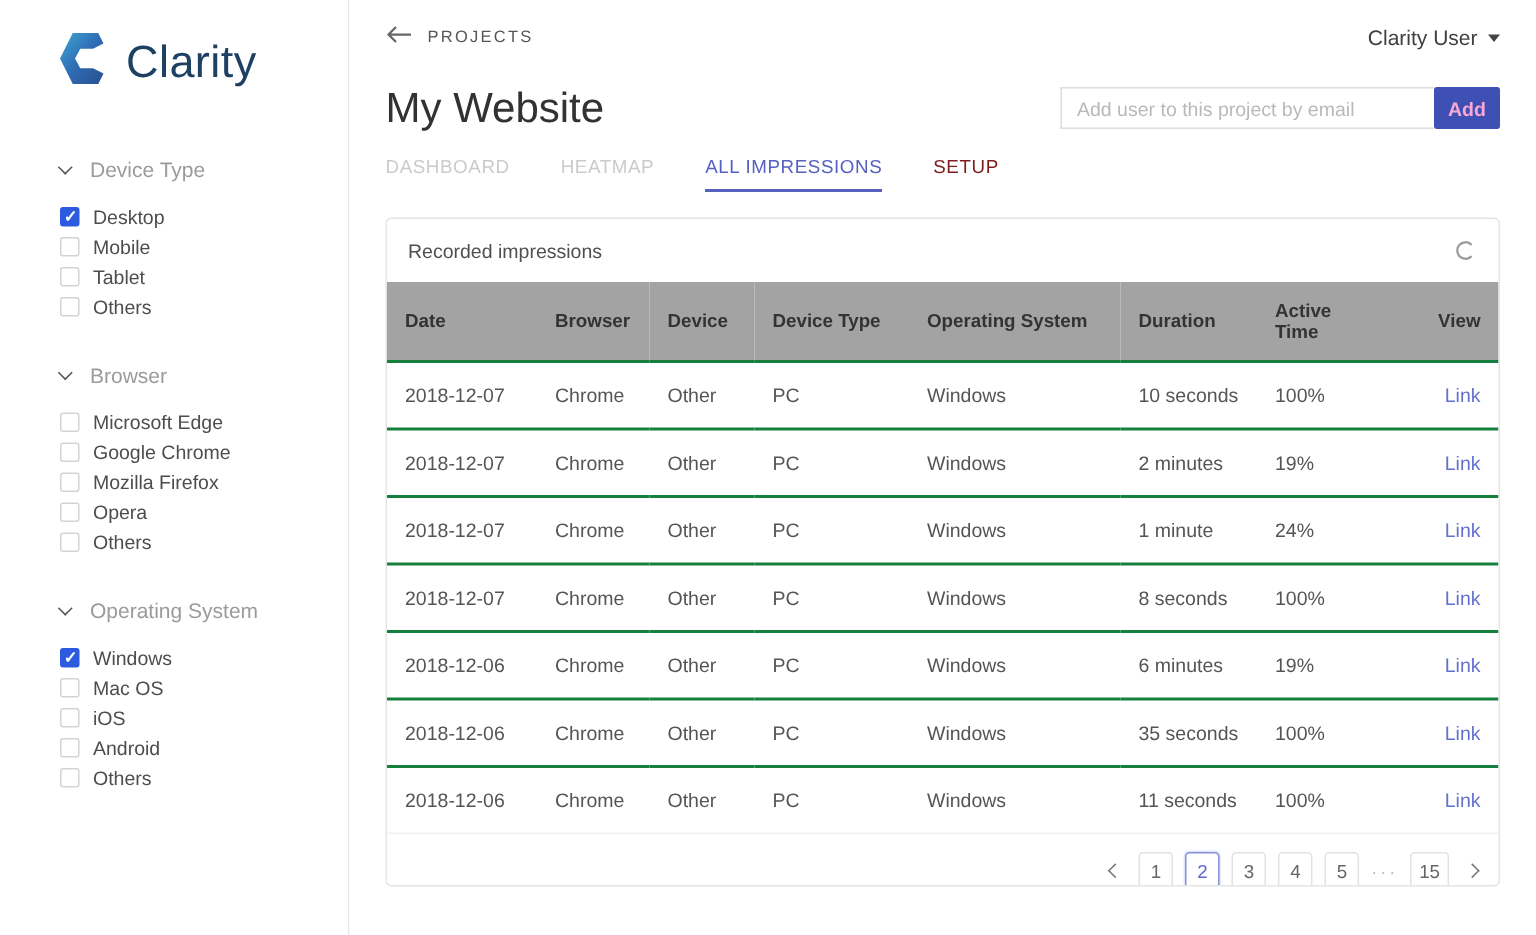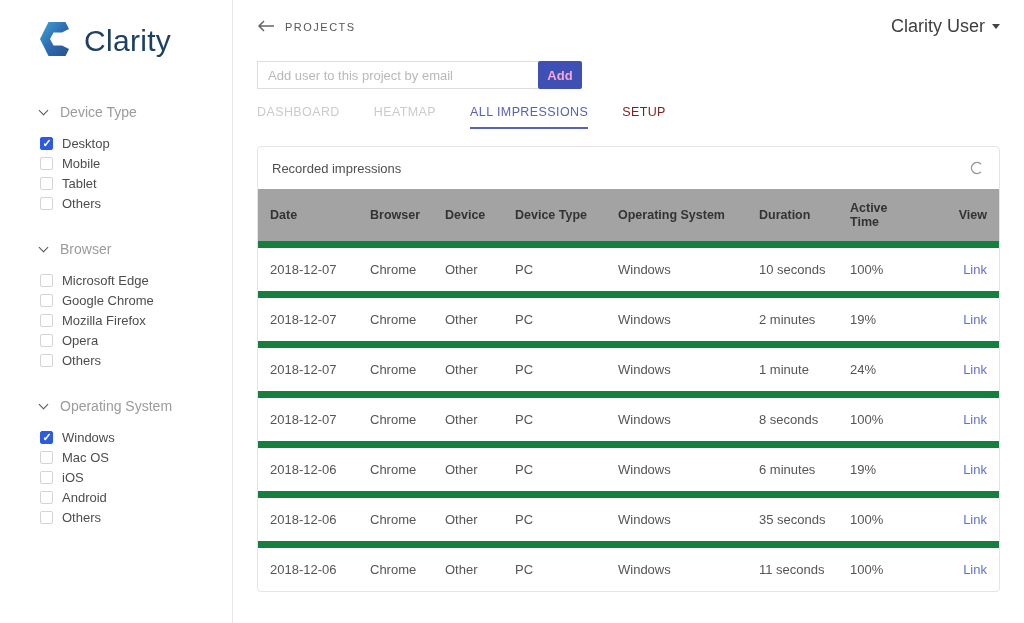--- a/index.html
+++ b/index.html
@@ -24,29 +24,29 @@
   .cb.checked { background:#2d5be0; border-color:#2d5be0; }
   .cb.checked::after { content:"\2713"; position:absolute; left:1.5px; top:-1px;
     color:#fff; font-size:11px; font-weight:bold; }
 
   
   .main { position:absolute; left:233px; top:0; right:0; bottom:0; background:#fff; }
   .topbar { display:flex; justify-content:space-between; align-items:center;
     padding:16px 24px 0 24px; }
   .back-group { display:flex; align-items:center; gap:10px; cursor:pointer; }
   .back-label { font-size:11px; letter-spacing:1.5px; color:#565656; }
-  .user-menu { display:flex; align-items:center; gap:7px; font-size:18px;
+  .user-menu { display:flex; align-items:center; gap:7px; font-size:14px;
     color:#3f3f3f; cursor:pointer; }
   .caret-down { width:0; height:0; border-left:4px solid transparent;
     border-right:4px solid transparent; border-top:5px solid #444; }
 
   .title-row { display:flex; justify-content:space-between; align-items:flex-start;
     padding:22px 24px 0 24px; }
   .page-title { font-size:28px; font-weight:400; color:#323232; }
-  .add-group { display:flex; width:325px; margin-top:2px; }
+  .add-group { display:flex; width:293px; margin-top:2px; }
   .add-input { flex:1; height:28px; border:1px solid #ddd; border-right:none;
     padding:0 10px; font-size:13px; color:#444; outline:none;
     font-family:"Liberation Sans", sans-serif; }
   .add-input::placeholder { color:#b9b9b9; }
   .add-btn { width:44px; height:28px; background:#3e50b4; color:#f9a8d4;
     border:none; border-radius:2px; font-size:13px; font-weight:bold;
     cursor:pointer; font-family:"Liberation Sans", sans-serif; }
 
   .tabs { display:flex; gap:34px; padding:0 24px; margin-top:16px; }
   .tab { font-size:12.5px; letter-spacing:.4px; padding-bottom:8px;
@@ -60,21 +60,21 @@
     overflow:hidden; }
   .card-header { display:flex; justify-content:space-between; align-items:center;
     padding:13px 14px; }
   .card-title { font-size:13px; color:#4f4f4f;text-align:center; }
   .refresh { cursor:pointer; display:flex; align-items:center; }
 
   table { width:100%; border-collapse:collapse; table-layout:fixed; }
   thead th { background:#a3a3a3; text-align:left; font-size:12.5px; color:#333;
     font-weight:bold; padding:12px; }
   tbody td { font-size:13px; color:#555; padding:14px 12px;
-    border-top:7px solid #15803d; }
+    border-top:2px solid #15803d; }
   th:nth-child(1), td:nth-child(1) { width:100px; }
   th:nth-child(2), td:nth-child(2) { width:75px; }
   th:nth-child(3), td:nth-child(3) { width:70px; }
   th:nth-child(4), td:nth-child(4) { width:103px; }
   th:nth-child(5), td:nth-child(5) { width:141px; }
   th:nth-child(6), td:nth-child(6) { width:91px; }
   th:nth-child(7), td:nth-child(7) { width:92px; }
   th:last-child, td:last-child { width:auto; text-align:right; }
   td a { color:#6470ce; text-decoration:none; cursor:pointer; }
 
@@ -201,20 +201,21 @@
       </span>
       <span class="back-label">PROJECTS</span>
     </div>
     <div class="user-menu">
       <span>Clarity User</span>
       <span class="caret-down"></span>
     </div>
   </div>
 
   <div class="title-row">
+    <h1 class="page-title">My Website</h1>
     <div class="add-group">
       <input class="add-input" type="text" placeholder="Add user to this project by email" style="">
       <button class="add-btn">Add</button>
     </div>
   </div>
 
   <div class="tabs">
     <div class="tab">DASHBOARD</div>
     <div class="tab">HEATMAP</div>
     <div class="tab active">ALL IMPRESSIONS</div>

